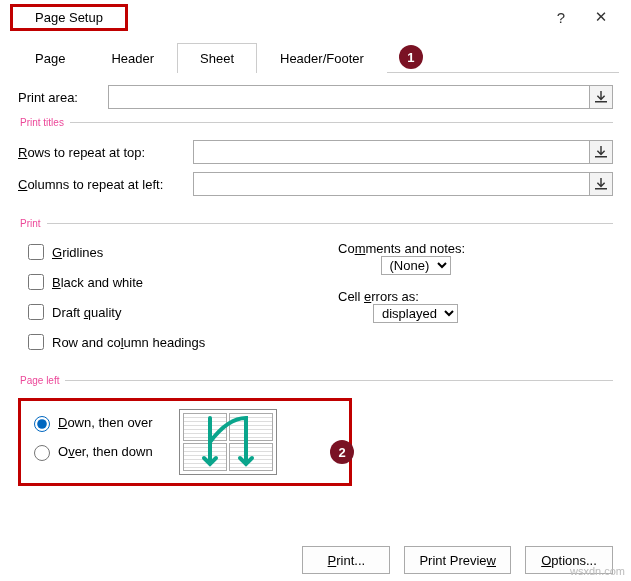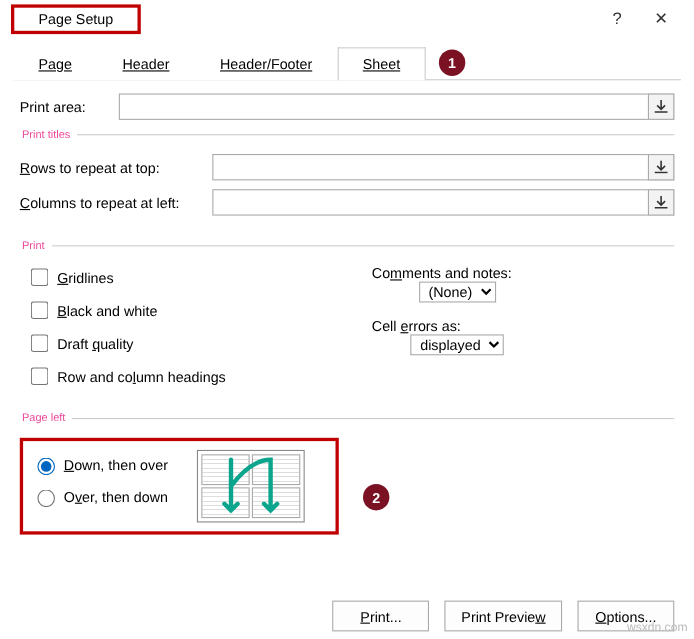--- a/index.html
+++ b/index.html
@@ -3,21 +3,21 @@
   <meta charset="utf-8">
   <style>
     * { box-sizing: border-box; font-family: "Segoe UI", Arial, sans-serif; font-size: 13px; }
     body { margin: 0; background: #fff; width: 631px; height: 581px; position: relative; }
     .titlebar { display: flex; align-items: center; height: 34px; padding: 0 10px; }
     .title { padding: 3px 22px; }
     .highlight-box { border: 3px solid #c00000; }
     .titlebar-spacer { flex: 1; }
     .titlebar-btn { width: 40px; text-align: center; font-size: 15px; color: #333; cursor: pointer; }
     .tabs { display: flex; border-bottom: 1px solid #ccc; margin: 8px 12px 0 12px; }
-    .tab { padding: 7px 22px; cursor: pointer; border: 1px solid transparent; border-bottom: none; position: relative; top: 1px; background: #fff; text-decoration: underline; }
+    .tab { padding: 7px 22px; cursor: pointer; border: 1px solid transparent; border-bottom: none; position: relative; top: 1px; background: #fff; }
     .tab.active { border-color: #ccc; background: #fff; }
     .circ-badge { width: 24px; height: 24px; border-radius: 50%; background: #7a1224; color: #fff; display: flex; align-items: center; justify-content: center; font-weight: 600; font-size: 13px; margin-left: 12px; align-self: center; }
     .content { padding: 12px 18px; }
     .row { display: flex; align-items: center; margin-bottom: 8px; justify-content: center; }
     .lbl { width: 90px; }
     .lbl-wide { width: 175px; }
     .input-wrap { flex: 1; position: relative; }
     .field { width: 100%; height: 24px; border: 1px solid #aaa; padding: 0 4px; }
     .ref-btn { position: absolute; right: 0; top: 0; width: 24px; height: 24px; border: 1px solid #aaa; background: #f3f3f3; display: flex; align-items: center; justify-content: center; cursor: pointer; }
     fieldset { border: 1px solid #ccc; border-left: none; border-right: none; border-bottom: none; margin: 6px 0 14px 0; padding: 12px 0 0 0; }
@@ -49,22 +49,22 @@
 <div class="titlebar">
   <div class="title highlight-box">Page Setup</div>
   <div class="titlebar-spacer"></div>
   <div class="titlebar-btn">?</div>
   <div class="titlebar-btn">✕</div>
 </div>
 
 <div class="tabs">
   <div class="tab">Page</div>
   <div class="tab">Header</div>
+  <div class="tab active highlight-box">Sheet</div>
   <div class="tab">Header/Footer</div>
-  <div class="tab active highlight-box">Sheet</div>
   <div class="circ-badge">1</div>
 </div>
 
 <div class="content">
 
   <div class="row">
     <div class="lbl"><span>Print area:</span></div>
     <div class="input-wrap">
       <input class="field" value="" style="">
       <div class="ref-btn">
@@ -134,21 +134,21 @@
           <select>
             <option>displayed</option>
           </select>
         </div>
       </div>
     </div>
   </fieldset>
 
   <fieldset>
     <legend>Page left</legend>
-    <div class="pageorder-wrap highlight-box" style="padding:8px; width:290px;">
+    <div class="pageorder-wrap highlight-box" style="padding:8px; width:334px;">
       <div class="radio-group">
         <label class="radio-row">
           <input type="radio" name="po" checked="" style="">
           <span><span class="u">D</span>own, then over</span>
         </label>
         <label class="radio-row">
           <input type="radio" name="po" style="">
           <span>O<span class="u">v</span>er, then down</span>
         </label>
       </div>

